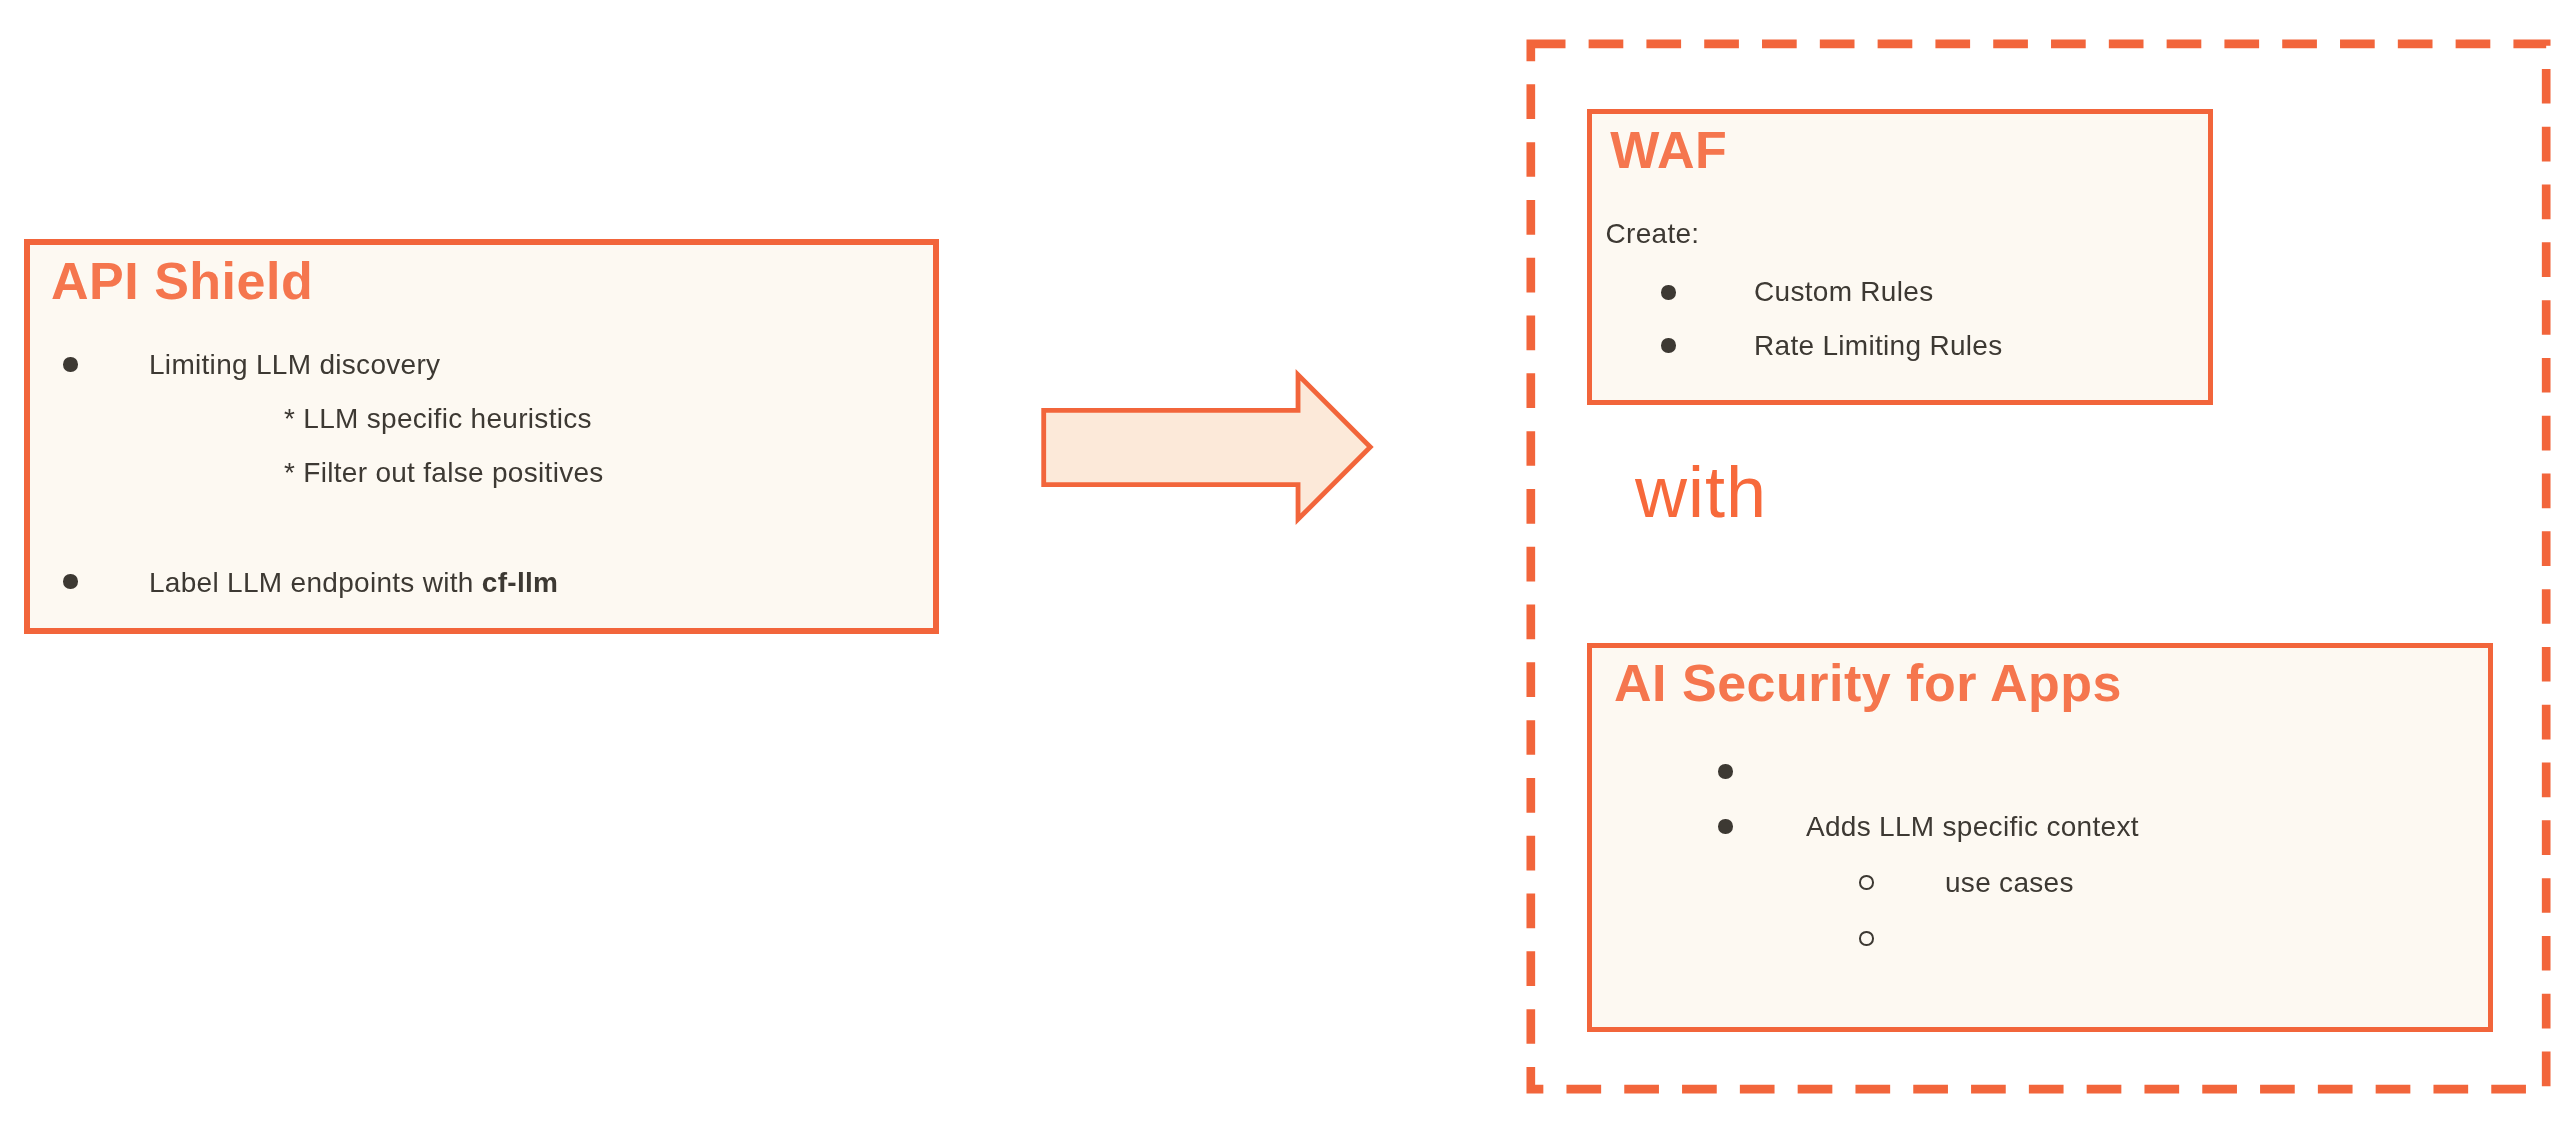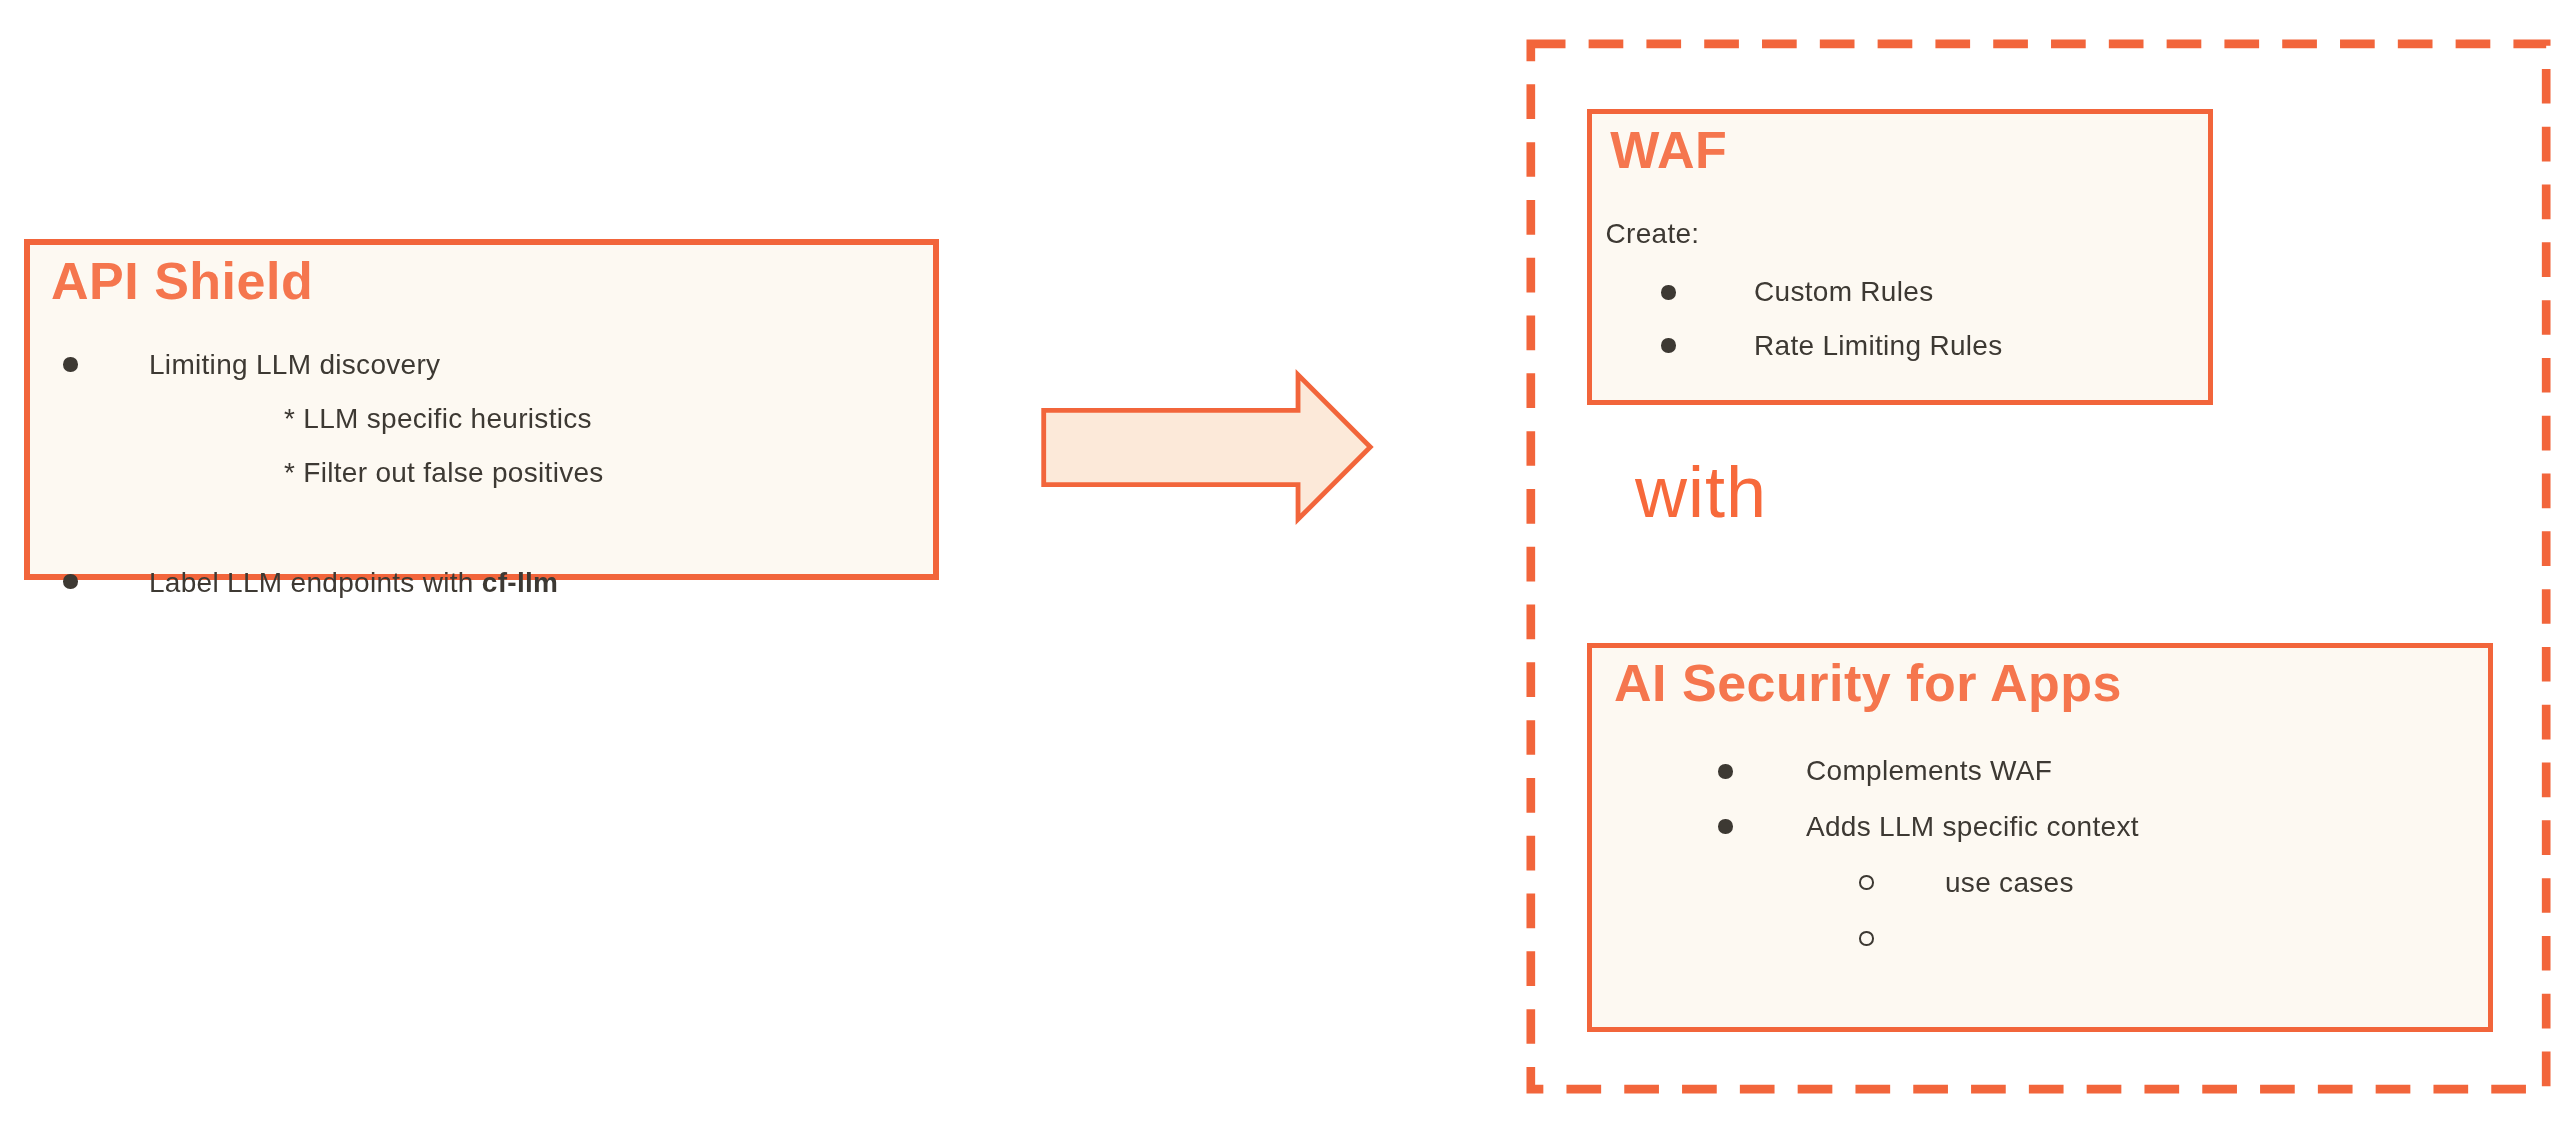--- a/index.html
+++ b/index.html
@@ -35,21 +35,21 @@
   .connector-word{position:absolute;font-size:72px;line-height:1.15;
     color:var(--connector-text-orange);letter-spacing:1px;white-space:nowrap;}
 
   svg{position:absolute;display:block;}
 </style>
 </head>
 <body>
 
 <div class="stage">
 
-  <div class="panel solid-border" style="left:24px;top:239px;width:915px;height:341px;">
+  <div class="panel solid-border" style="left:24px;top:239px;width:915px;height:395px;">
     <div class="box-title" style="left:21px;top:5.8px;">API Shield</div>
 
     <span class="dot" style="left:33px;top:112px;"></span>
     <div class="line" style="left:119px;top:92px;">Limiting LLM discovery</div>
 
     <div class="line" style="left:254px;top:146px;">* LLM specific heuristics</div>
 
     <div class="line" style="left:254px;top:200px;">* Filter out false positives</div>
 
     <span class="dot" style="left:33px;top:329px;"></span>
@@ -75,21 +75,20 @@
     <span class="dot" style="left:69px;top:224px;"></span>
     <div class="line" style="left:162px;top:204px;">Rate Limiting Rules</div>
   </div>
 
   <div class="connector-word" style="left:1635px;top:451px;">with</div>
 
   <div class="panel thin-border" style="left:1587px;top:643px;width:906px;height:389px;">
     <div class="box-title" style="left:22px;top:4.8px;">AI Security for Apps</div>
 
     <span class="dot" style="left:126px;top:116px;"></span>
-    <div class="line" style="left:214px;top:95px;">Complements WAF</div>
 
     <span class="dot" style="left:126px;top:171px;"></span>
     <div class="line" style="left:214px;top:151px;">Adds LLM specific context</div>
 
     <span class="ring" style="left:267px;top:227px;"></span>
     <div class="line" style="left:353px;top:207px;">use cases</div>
 
     <span class="ring" style="left:267px;top:283px;"></span>
   </div>
 

